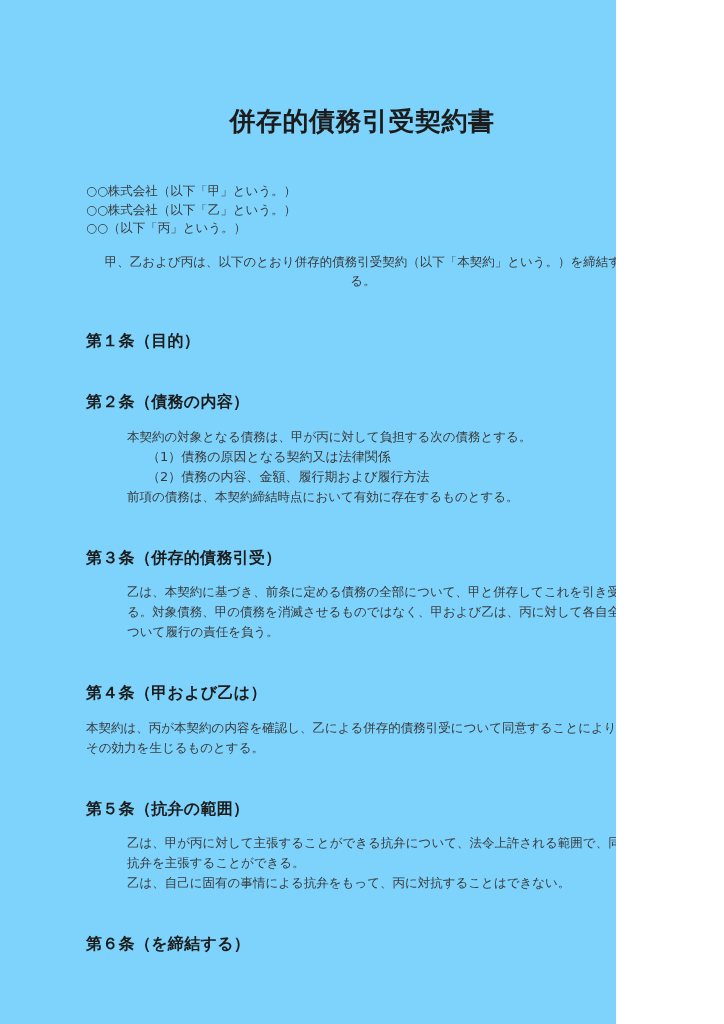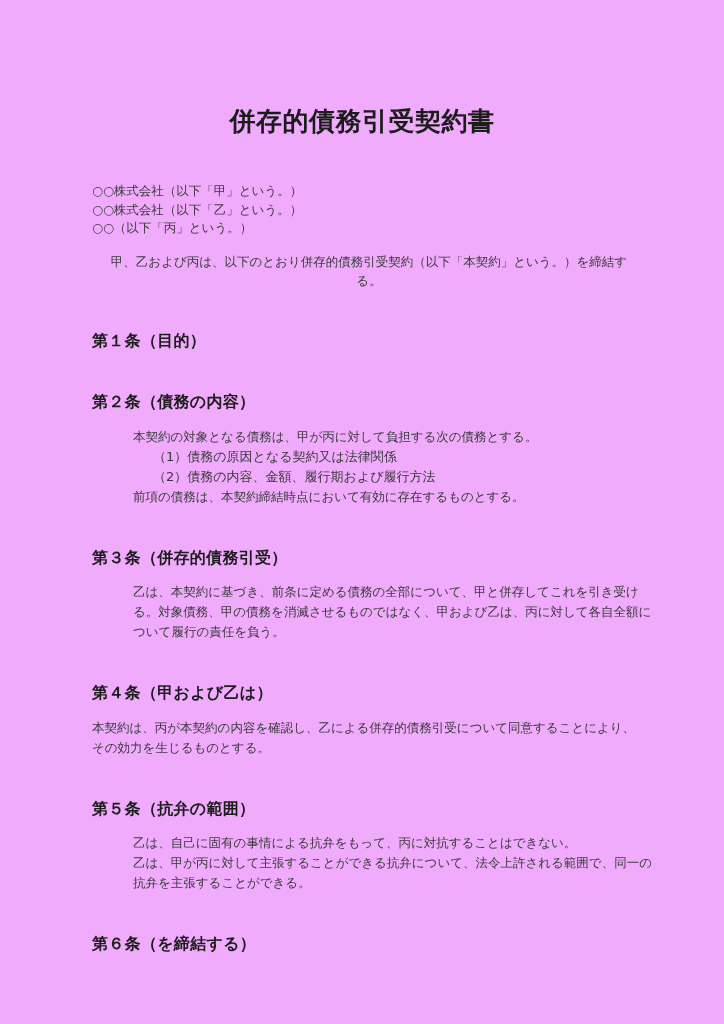--- a/index.html
+++ b/index.html
@@ -2,44 +2,44 @@
 <html lang="ja"><head>
 <meta charset="utf-8">
 <style>
   html, body {
     margin: 0;
     padding: 0;
     background: #ffffff;
   }
   .page {
     position: relative;
-    width: 724px;
+    width: 616px;
     height: 1024px;
-    background: #f0abfc;
+    background: #7dd3fc;
     overflow: hidden;
     font-family: "DejaVu Sans", "Liberation Sans", sans-serif;
     color: #3a3a3a;
     box-sizing: border-box;
     text-decoration: underline;
   }
   .doc-title {
     position: absolute;
     top: 106px;
     left: 0;
     width: 724px;
     text-align: center;
     font-size: 26px;
     font-weight: bold;
     color: #1c1c1c;
     letter-spacing: 0.5px;
     line-height: 1.2;
   }
   .content {
     position: absolute;
-    left: 92px;
+    left: 86px;
     top: 182px;
     width: 554px;
   }
   .parties {
     margin: 0 0 14px 0;
     font-size: 12.5px;
     line-height: 18.5px;
     color: #3a3a3a;
   }
   .party-line {
@@ -134,22 +134,22 @@
     <section class="article">
       <h2 class="article-heading">第４条（甲および乙は）</h2>
       <div class="article-body">
         <p>本契約は、丙が本契約の内容を確認し、乙による併存的債務引受について同意することにより、その効力を生じるものとする。</p>
       </div>
     </section>
 
     <section class="article wide">
       <h2 class="article-heading">第５条（抗弁の範囲）</h2>
       <div class="article-body indented">
+        <p>乙は、甲が丙に対して主張することができる抗弁について、法令上許される範囲で、同一の抗弁を主張することができる。</p>
         <p>乙は、自己に固有の事情による抗弁をもって、丙に対抗することはできない。</p>
-        <p>乙は、甲が丙に対して主張することができる抗弁について、法令上許される範囲で、同一の抗弁を主張することができる。</p>
       </div>
     </section>
 
     <section class="article">
       <h2 class="article-heading">第６条（を締結する）</h2>
     </section>
 
   </div>
 </div>
 

